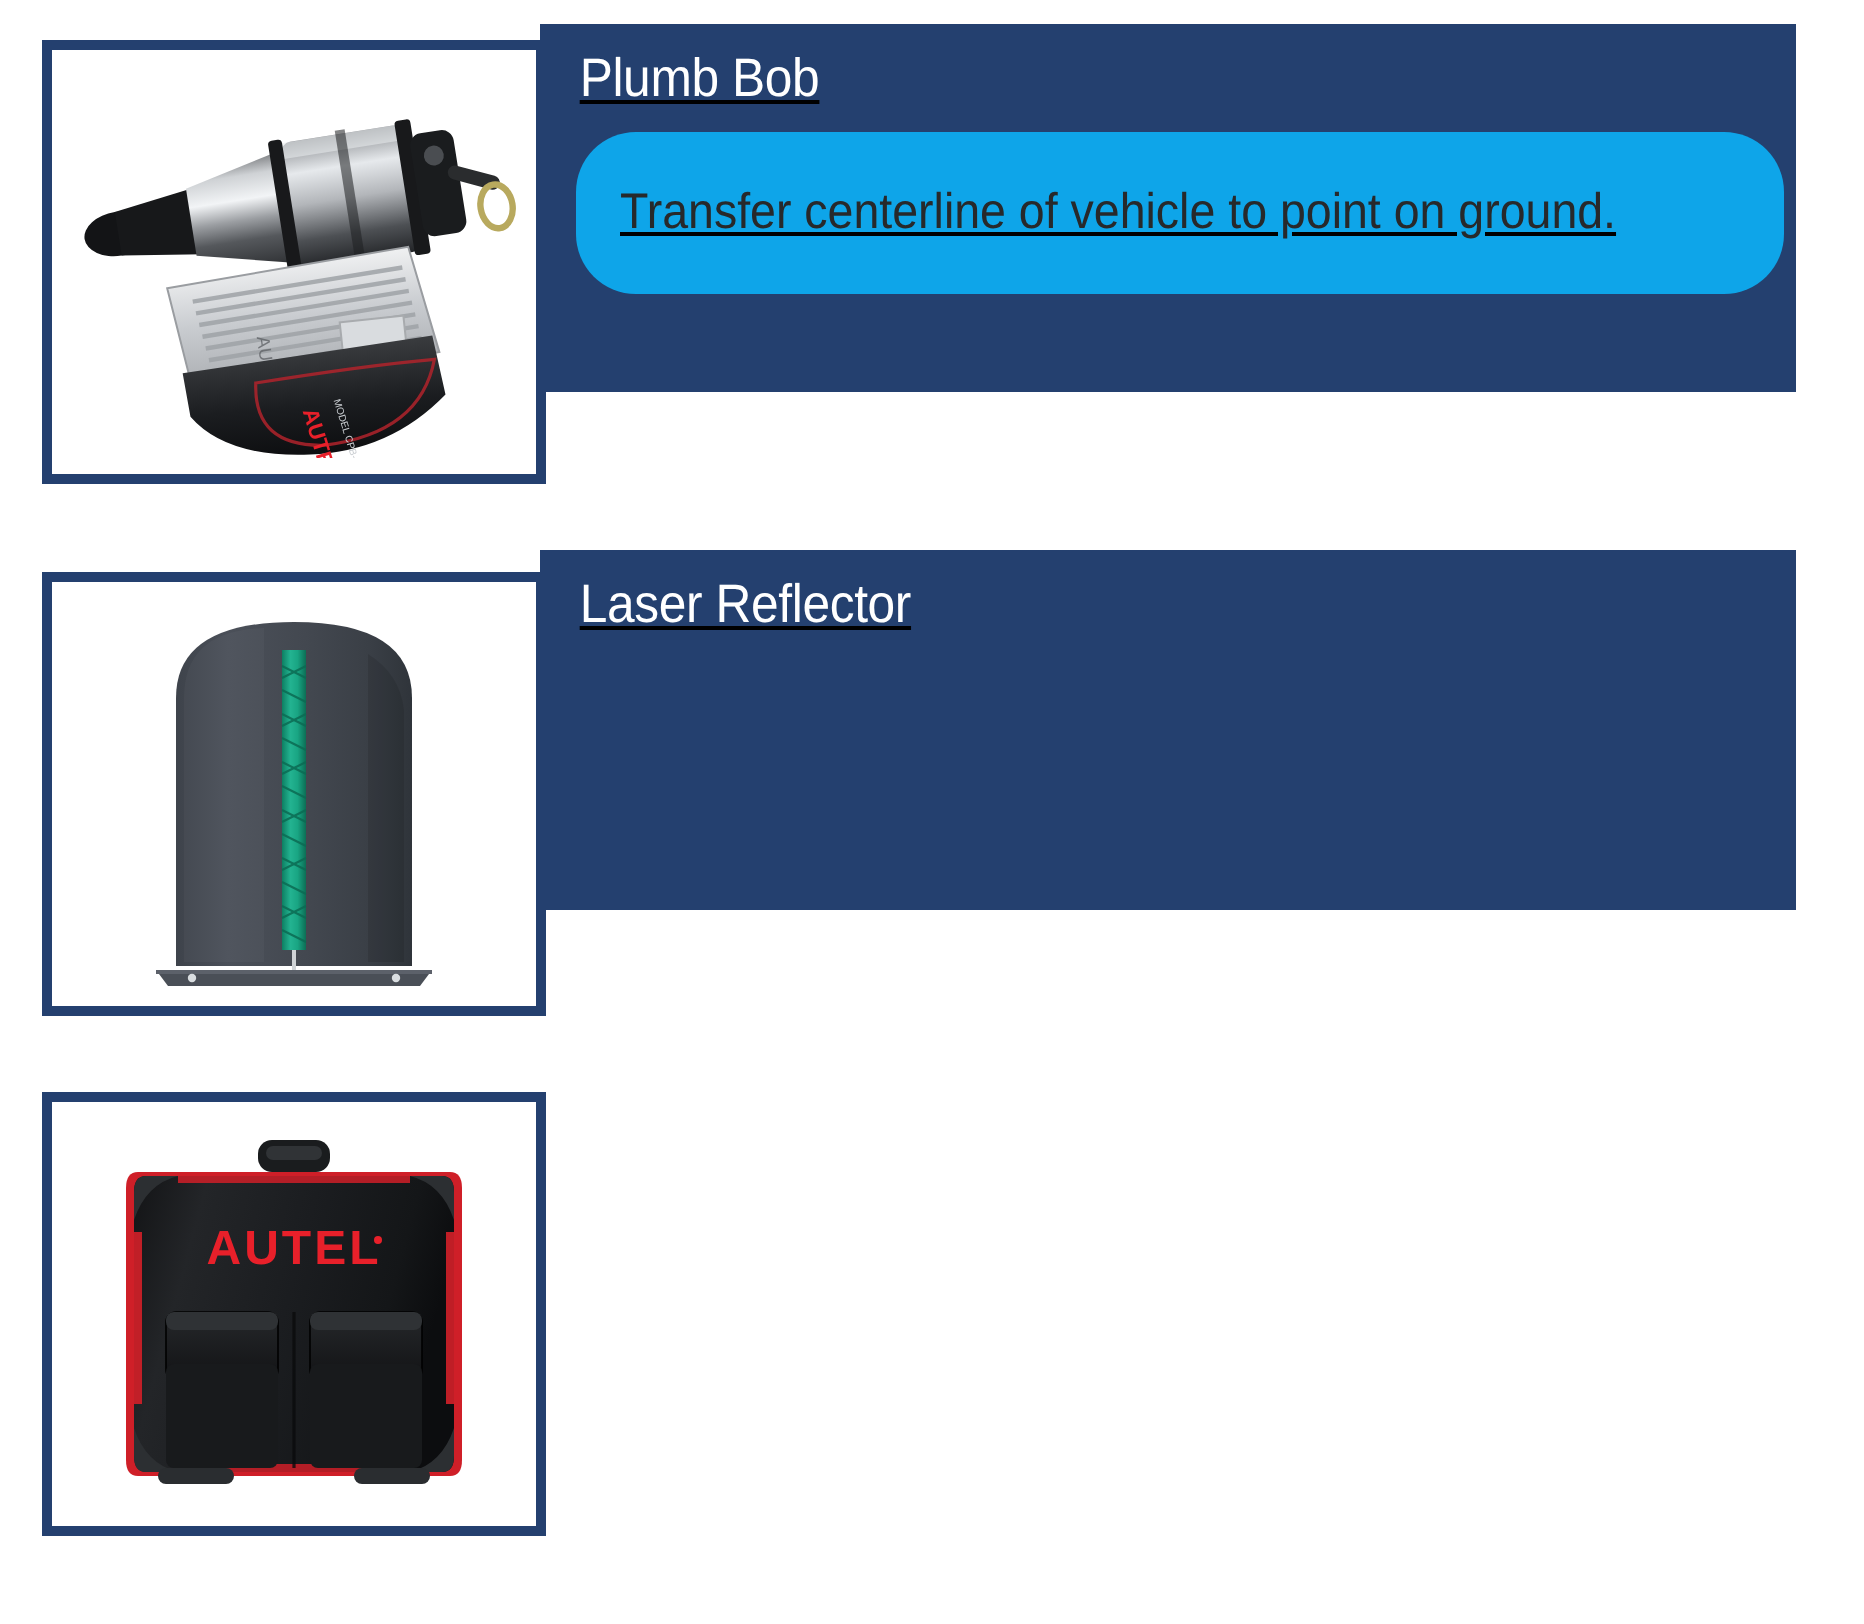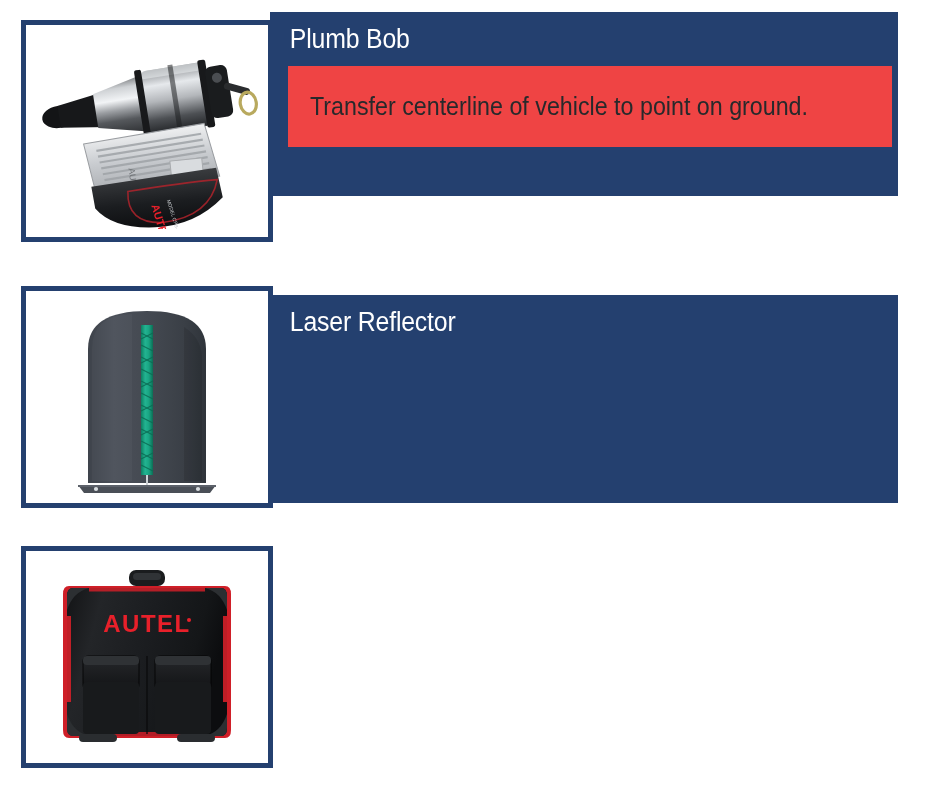--- a/index.html
+++ b/index.html
@@ -46,55 +46,57 @@
   }
 
   
   .panel {
     position: absolute;
     left: 270px;
     width: 628px;
     background: #24406f;
     z-index: 2;
     padding: 0 6px 6px 18px;
+    text-decoration: underline;
   }
   .panel-title {
     color: #ffffff;
     font-family: "Liberation Sans Narrow", "Liberation Sans", sans-serif;
     font-size: 27px;
     font-weight: 400;
     letter-spacing: -0.2px;
     line-height: 1;
     padding: 14px 0 13px 2px;
     transform: scaleX(0.92);
     transform-origin: left center;
     white-space: nowrap;
   }
   .panel-body {
-    background: #ef4444;
+    background: #0ea5e9;
     padding: 22px 24px 22px 22px;
+    border-radius: 30px;
   }
   .panel-desc {
     color: #27292b;
     font-family: "Liberation Sans Narrow", "Liberation Sans", sans-serif;
     font-size: 25px;
     line-height: 1.48;
     transform: scaleX(0.93);
     transform-origin: left top;
     white-space: pre-line;
   }
 
   
   #card-1 { top: 0; height: 270px; }
   #card-1 .img-frame { top: 20px; height: 222px; }
   #card-1 .panel     { top: 12px; height: 184px; }
 
   #card-2 { top: 275px; height: 265px; }
   #card-2 .img-frame { top: 11px; height: 222px; }
-  #card-2 .panel     { top: 20px;  height: 208px; }
+  #card-2 .panel     { top: 0;  height: 180px; }
 
   #card-3 { top: 540px; height: 272px; }
   #card-3 .img-frame { top: 6px;  height: 222px; }
   #card-3 .panel     { top: 0px;  height: 184px; }
 
   
   .art { position: absolute; }
 
   
   .pb-wrap { left: 50%; top: 50%; transform: translate(-50%, -50%); }

